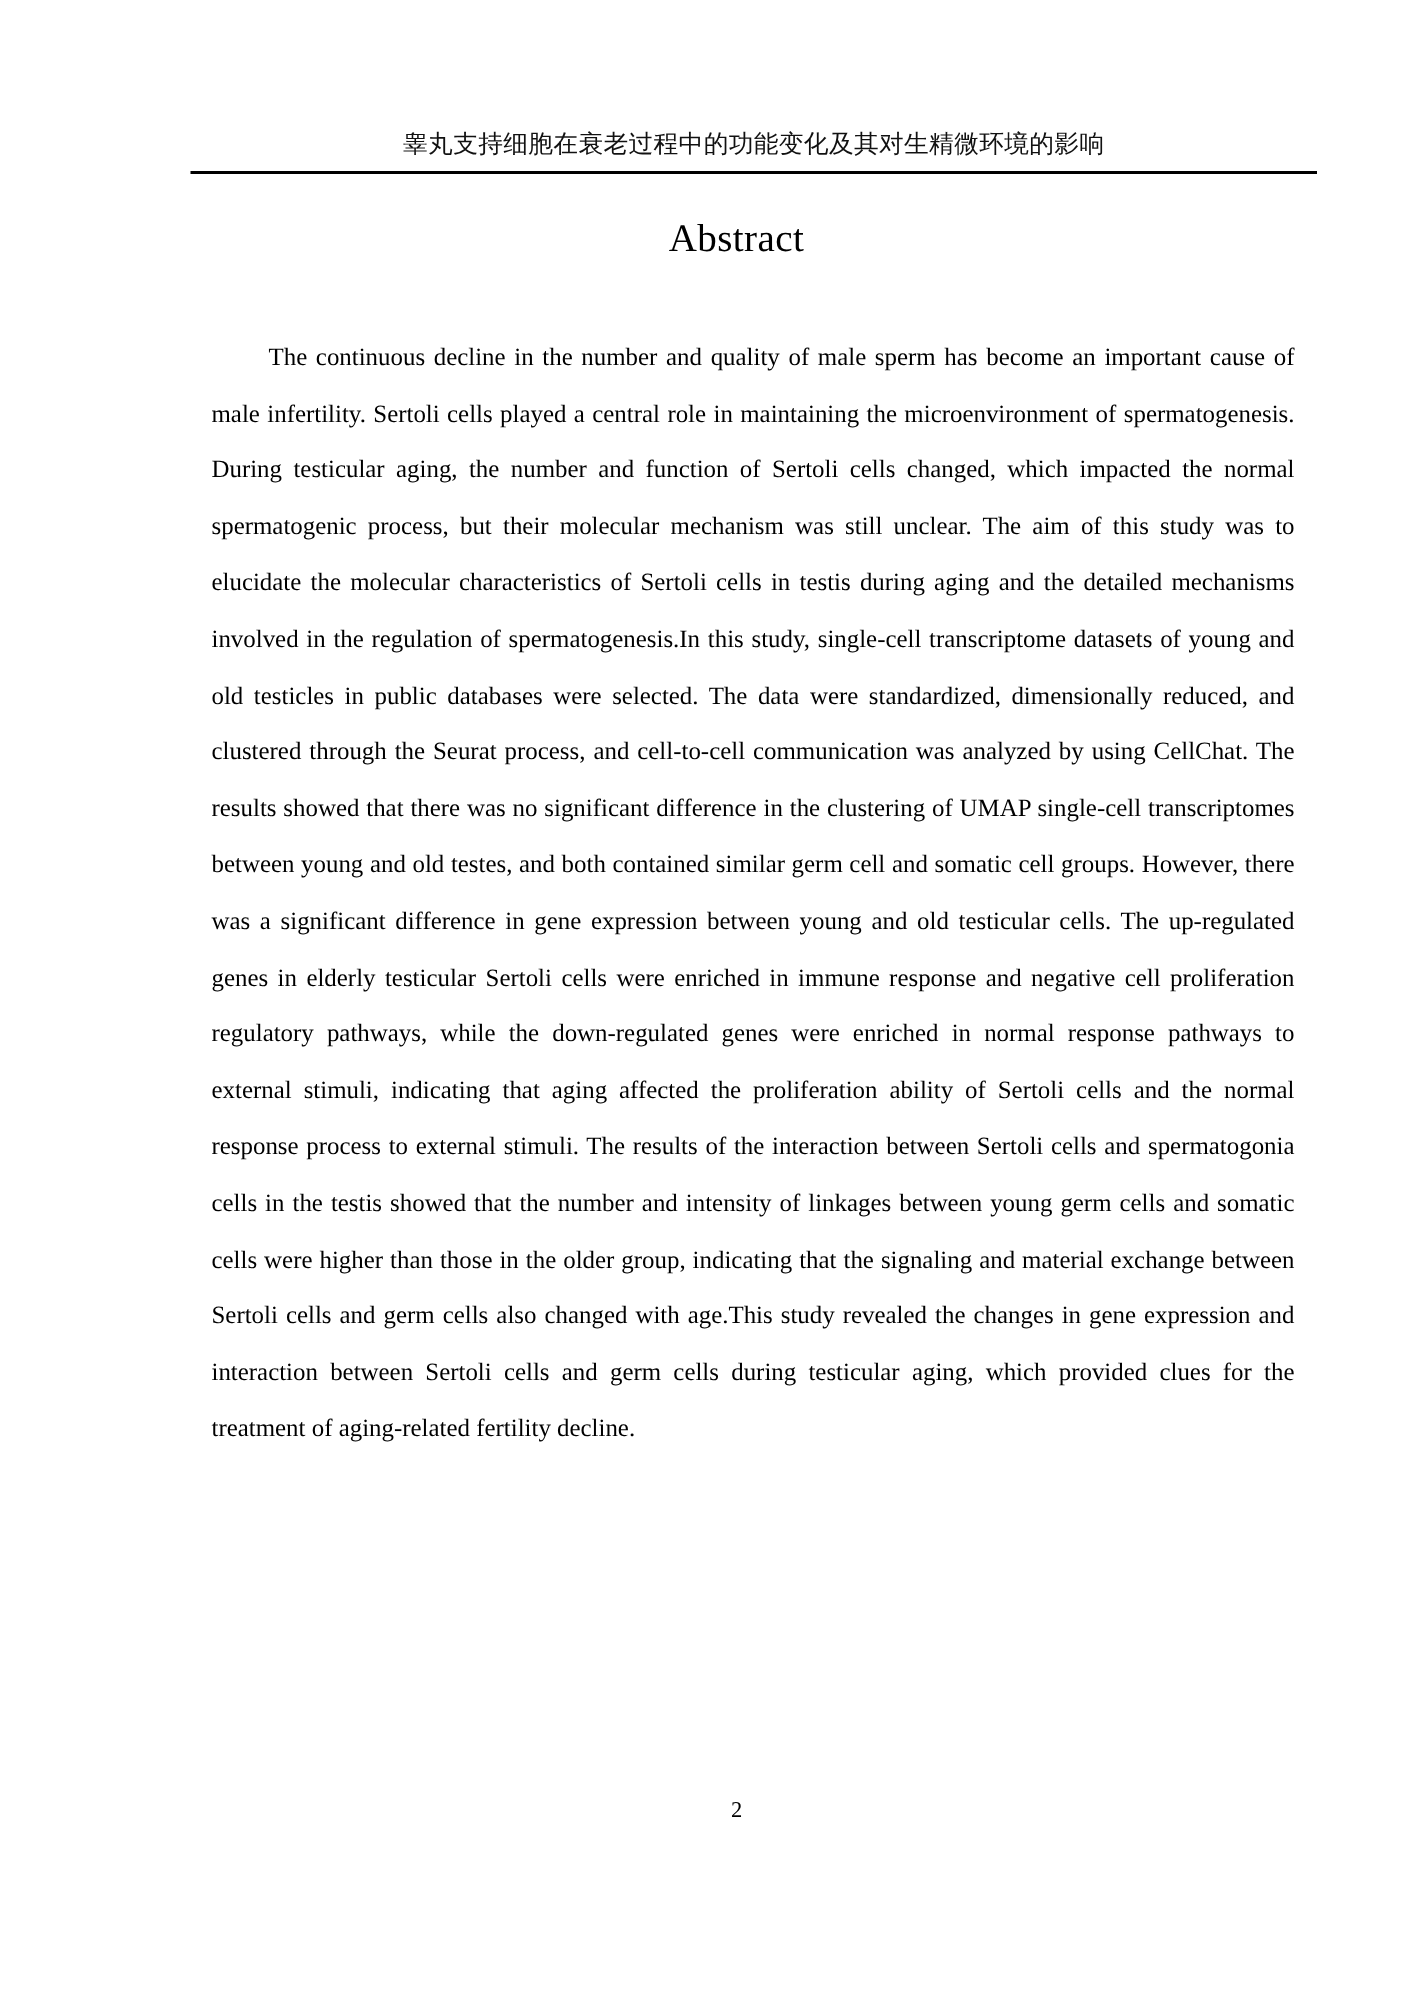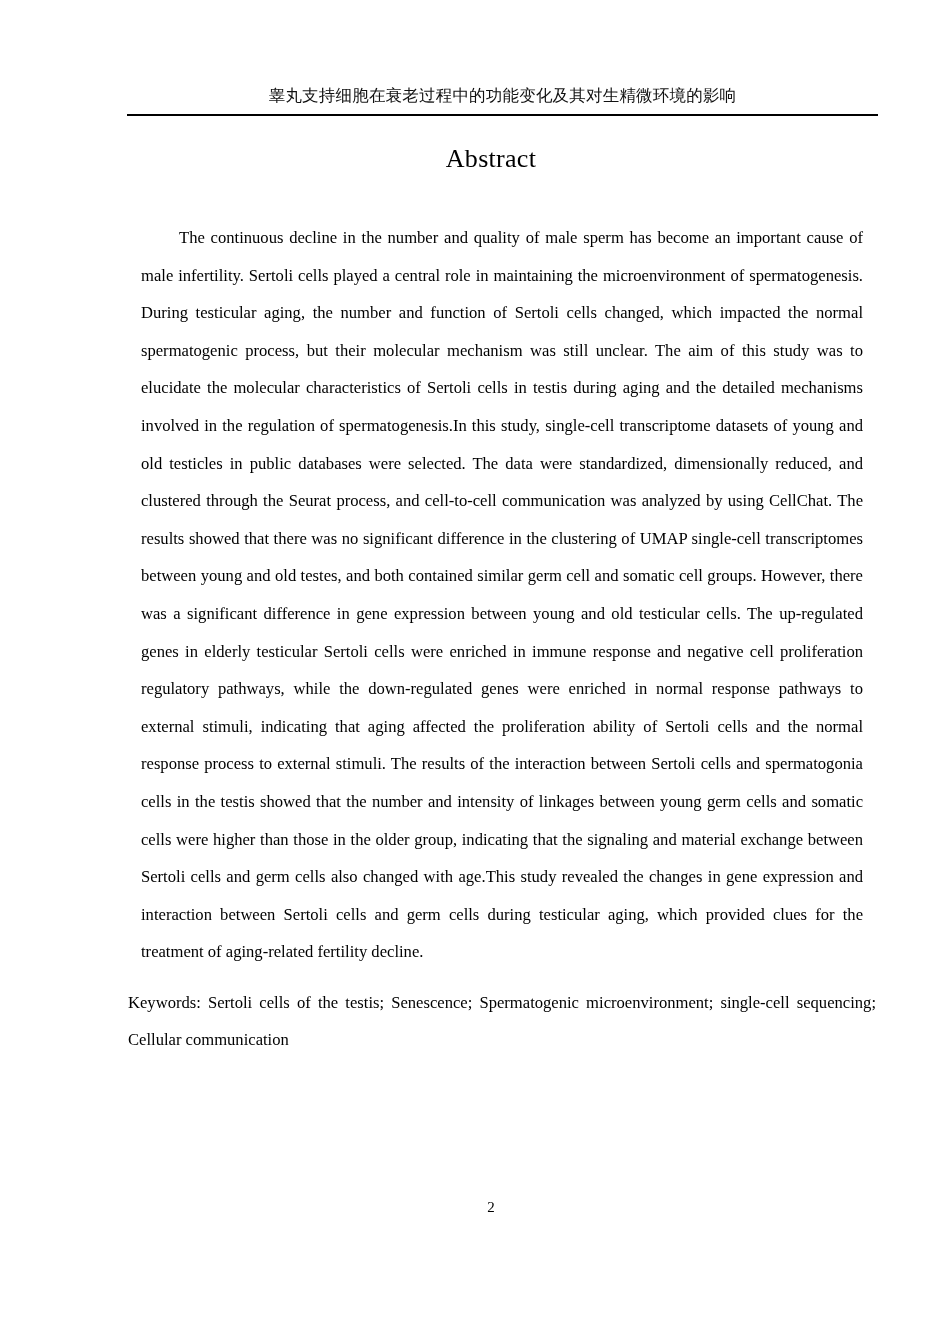--- a/index.html
+++ b/index.html
@@ -116,18 +116,17 @@
 
   <div class="header">
     <span class="header-text">睾丸支持细胞在衰老过程中的功能变化及其对生精微环境的影响</span>
   </div>
   <div class="header-rule"></div>
 
   <h1 class="section-title">Abstract</h1>
 
   <div class="body-block">
     <p class="para indented no-stretch">The continuous decline in the number and quality of male sperm has become an important cause of male infertility. Sertoli cells played a central role in maintaining the microenvironment of spermatogenesis. During testicular aging, the number and function of Sertoli cells changed, which impacted the normal spermatogenic process, but their molecular mechanism was still unclear. The aim of this study was to elucidate the molecular characteristics of Sertoli cells in testis during aging and the detailed mechanisms involved in the regulation of spermatogenesis.In this study, single-cell transcriptome datasets of young and old testicles in public databases were selected. The data were standardized, dimensionally reduced, and clustered through the Seurat process, and cell-to-cell communication was analyzed by using CellChat. The results showed that there was no significant difference in the clustering of UMAP single-cell transcriptomes between young and old testes, and both contained similar germ cell and somatic cell groups. However, there was a significant difference in gene expression between young and old testicular cells. The up-regulated genes in elderly testicular Sertoli cells were enriched in immune response and negative cell proliferation regulatory pathways, while the down-regulated genes were enriched in normal response pathways to external stimuli, indicating that aging affected the proliferation ability of Sertoli cells and the normal response process to external stimuli. The results of the interaction between Sertoli cells and spermatogonia cells in the testis showed that the number and intensity of linkages between young germ cells and somatic cells were higher than those in the older group, indicating that the signaling and material exchange between Sertoli cells and germ cells also changed with age.This study revealed the changes in gene expression and interaction between Sertoli cells and germ cells during testicular aging, which provided clues for the treatment of aging-related fertility decline.</p>
-    <p class="keywords no-stretch">Keywords: Sertoli cells of the testis; Senescence; Spermatogenic microenvironment; single-cell sequencing; Cellular communication</p>
   </div>
 
   <div class="page-number">2</div>
 
 </div>
 
 </body></html>

